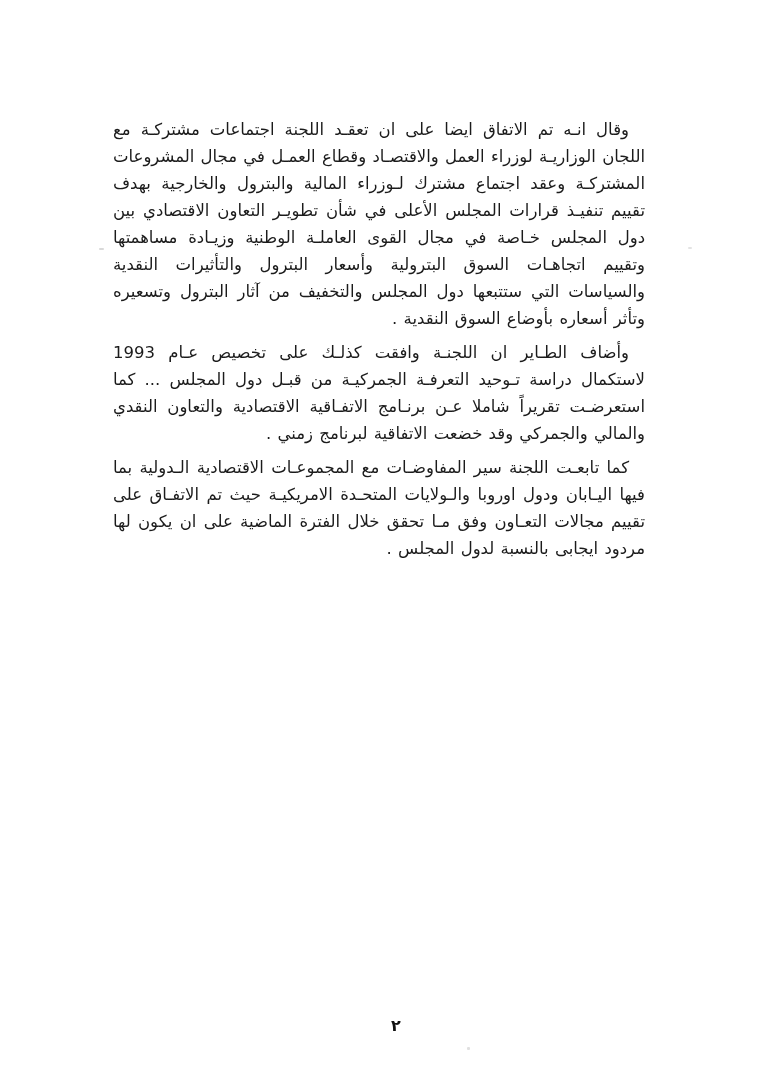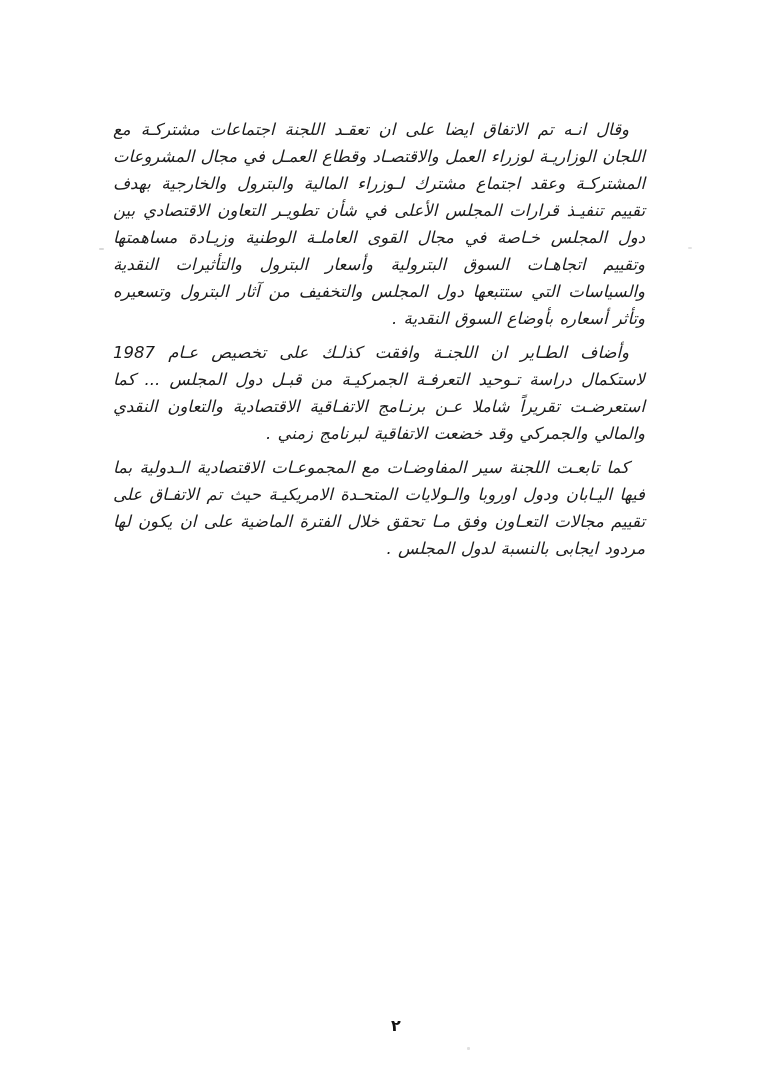--- a/index.html
+++ b/index.html
@@ -20,21 +20,20 @@
     top: 116px;
     right: 131px;
     width: 532px;
     direction: rtl;
     unicode-bidi: embed;
     text-align: justify;
     color: #1b1b1b;
     font-size: 16.5px;
     line-height: 27px;
     letter-spacing: 0;
-    font-style: italic;
   }
   .para {
     margin: 0 0 7px 0;
     text-indent: 16px; 
     word-spacing: 1px;
   }
   .para:last-child {
     margin-bottom: 12px;
   }
   .page-number {
@@ -57,21 +56,21 @@
   .speck-b { left: 688px; top: 247px;  width: 4px; height: 2px; background:#e3e3e3; }
   .speck-c { left: 467px; top: 1047px; width: 3px; height: 3px; background:#e0e0e0; }
 </style>
 </head>
 <body>
 
 <div class="page">
 
   <div class="text-block">
     <p class="para">وقال انـه تم الاتفاق ايضا على ان تعقـد اللجنة اجتماعات مشتركـة مع اللجان الوزاريـة لوزراء العمل والاقتصـاد وقطاع العمـل في مجال المشروعات المشتركـة وعقد اجتماع مشترك لـوزراء المالية والبترول والخارجية بهدف تقييم تنفيـذ قرارات المجلس الأعلى في شأن تطويـر التعاون الاقتصادي بين دول المجلس خـاصة في مجال القوى العاملـة الوطنية وزيـادة مساهمتها وتقييم اتجاهـات السوق البترولية وأسعار البترول والتأثيرات النقدية والسياسات التي ستتبعها دول المجلس والتخفيف من آثار البترول وتسعيره وتأثر أسعاره بأوضاع السوق النقدية .</p>
-    <p class="para">وأضاف الطـاير ان اللجنـة وافقت كذلـك على تخصيص عـام 1987 لاستكمال دراسة تـوحيد التعرفـة الجمركيـة من قبـل دول المجلس ... كما استعرضـت تقريراً شاملا عـن برنـامج الاتفـاقية الاقتصادية والتعاون النقدي والمالي والجمركي وقد خضعت الاتفاقية لبرنامج زمني .</p>
+    <p class="para">وأضاف الطـاير ان اللجنـة وافقت كذلـك على تخصيص عـام 1993 لاستكمال دراسة تـوحيد التعرفـة الجمركيـة من قبـل دول المجلس ... كما استعرضـت تقريراً شاملا عـن برنـامج الاتفـاقية الاقتصادية والتعاون النقدي والمالي والجمركي وقد خضعت الاتفاقية لبرنامج زمني .</p>
     <p class="para">كما تابعـت اللجنة سير المفاوضـات مع المجموعـات الاقتصادية الـدولية بما فيها اليـابان ودول اوروبا والـولايات المتحـدة الامريكيـة حيث تم الاتفـاق على تقييم مجالات التعـاون وفق مـا تحقق خلال الفترة الماضية على ان يكون لها مردود ايجابى بالنسبة لدول المجلس .</p>
   </div>
 
   <div class="page-number">٢</div>
 
   <div class="speck speck-a"></div>
   <div class="speck speck-b"></div>
   <div class="speck speck-c"></div>
 
 </div>

